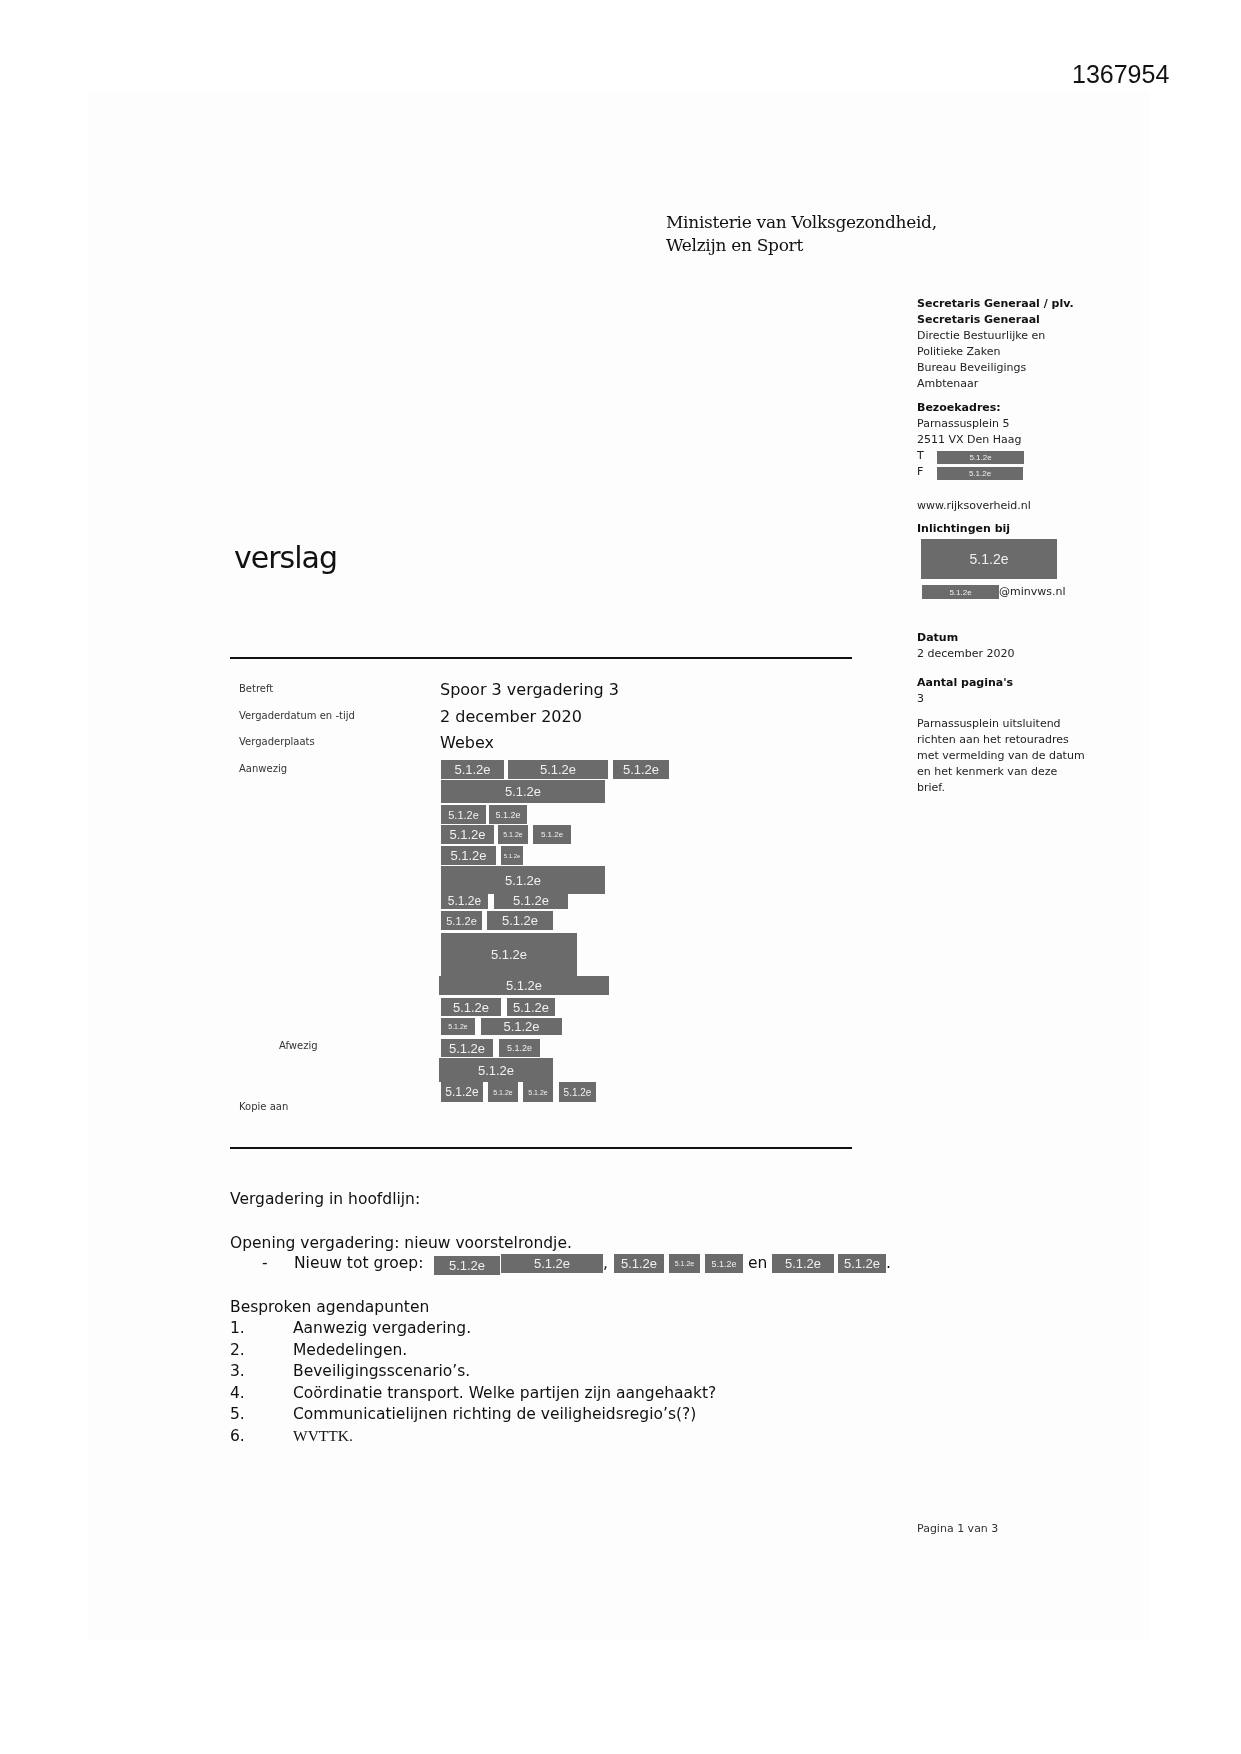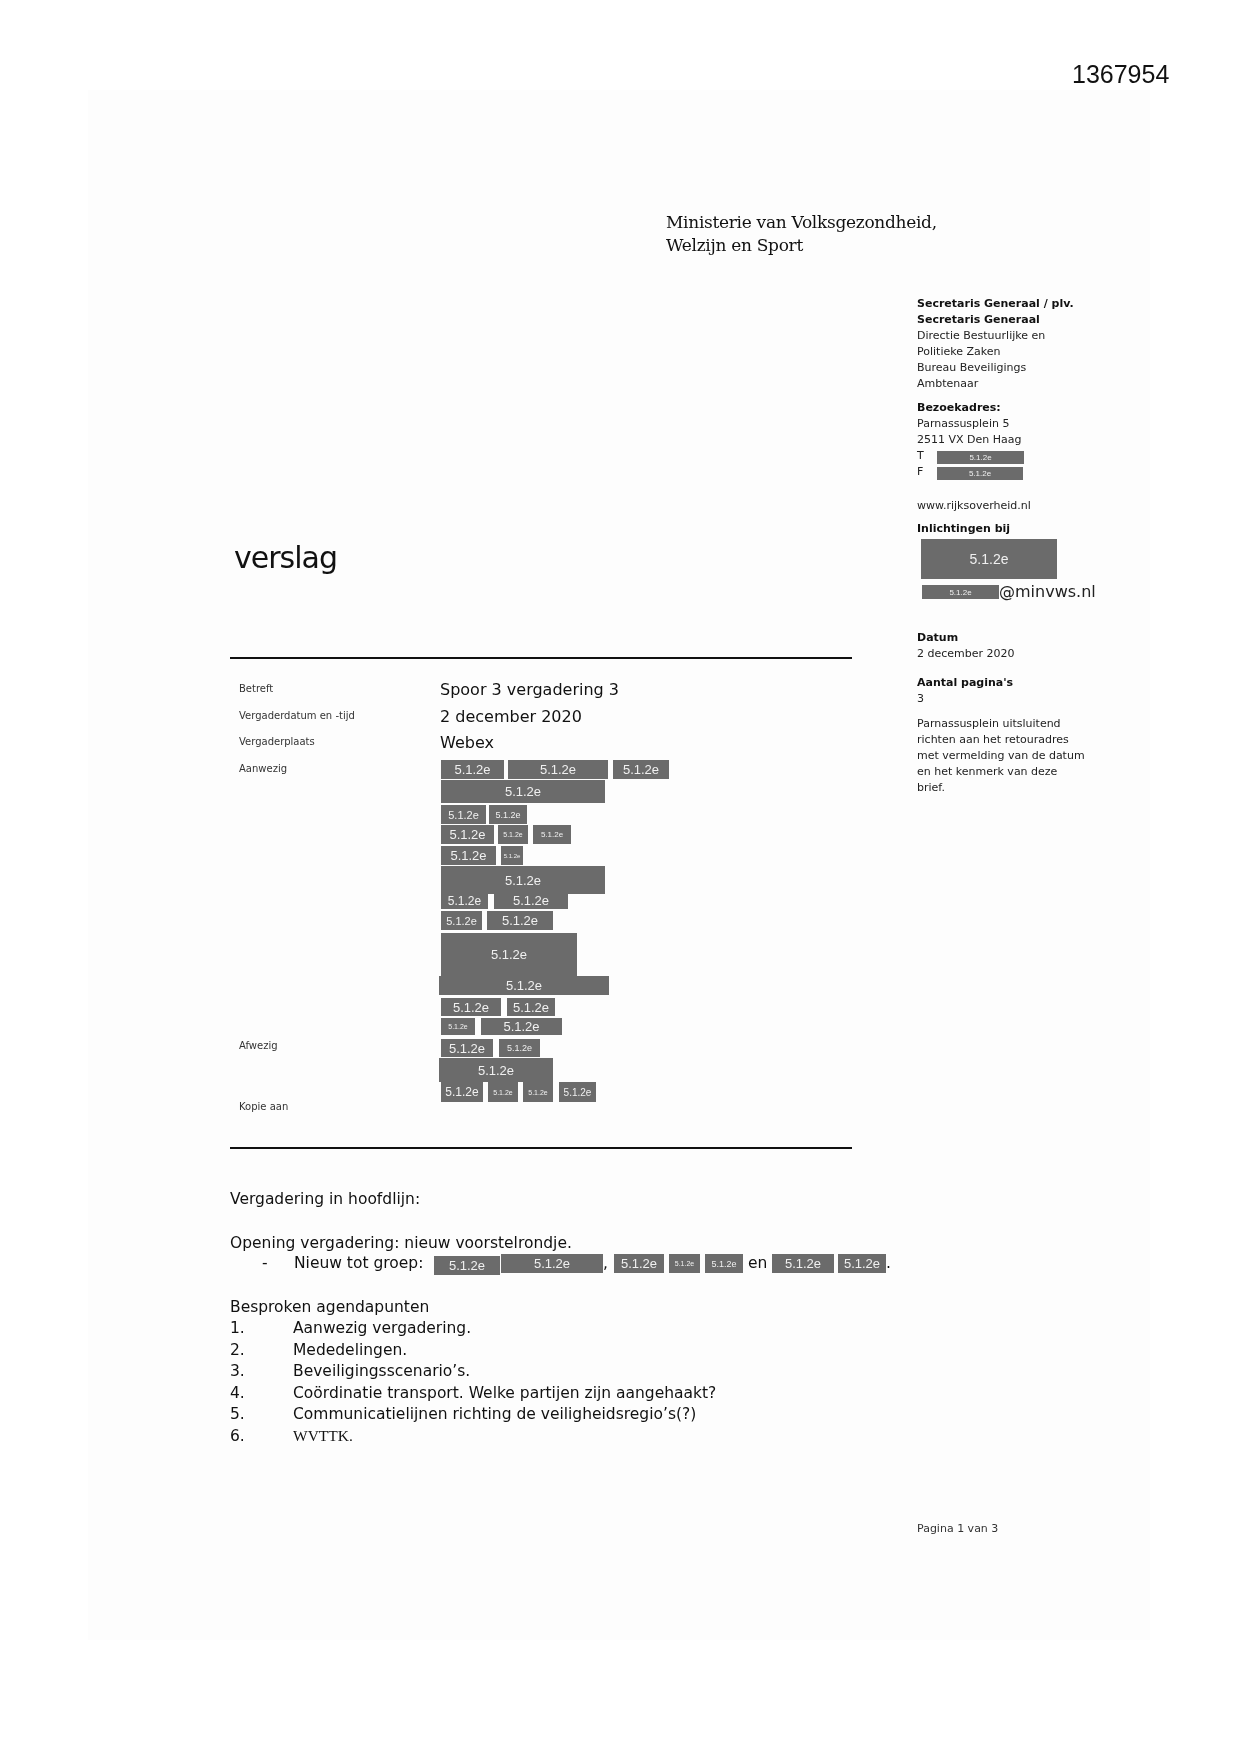--- a/index.html
+++ b/index.html
@@ -64,21 +64,21 @@
   <div>T</div>
   <div>F</div>
 </div>
 <div class="redact" style="left:937px;top:451px;width:87px;height:13px;font-size:8px;">5.1.2e</div>
 <div class="redact" style="left:937px;top:467px;width:86px;height:13px;font-size:8px;">5.1.2e</div>
 
 <div class="abs side" style="top:498px;">www.rijksoverheid.nl</div>
 <div class="abs side" style="top:521px;"><b>Inlichtingen bij</b></div>
 <div class="redact" style="left:921px;top:539px;width:136px;height:40px;font-size:14px;">5.1.2e</div>
 <div class="redact" style="left:922px;top:585px;width:77px;height:14px;font-size:8px;">5.1.2e</div>
-<div class="abs side" style="left:999px;top:584px;font-size:16px;text-align:right;">@minvws.nl</div>
+<div class="abs side" style="left:999px;top:584px;font-size:11px;text-align:right;">@minvws.nl</div>
 
 <div class="abs side" style="top:630px;">
   <div><b>Datum</b></div>
   <div>2 december 2020</div>
 </div>
 <div class="abs side" style="top:675px;">
   <div><b>Aantal pagina's</b></div>
   <div>3</div>
 </div>
 <div class="abs side italic" style="top:716px;">
@@ -92,21 +92,21 @@
 <div class="rule" style="top:657px;"></div>
 <div class="rule" style="top:1147px;"></div>
 
 <div class="abs meta-label" style="top:683px;">Betreft</div>
 <div class="abs meta-value" style="top:680px;">Spoor 3 vergadering 3</div>
 <div class="abs meta-label" style="top:710px;">Vergaderdatum en -tijd</div>
 <div class="abs meta-value" style="top:707px;">2 december 2020</div>
 <div class="abs meta-label" style="top:736px;">Vergaderplaats</div>
 <div class="abs meta-value" style="top:733px;">Webex</div>
 <div class="abs meta-label" style="top:763px;">Aanwezig</div>
-<div class="abs meta-label" style="top:1040px;">Afwezig</div>
+<div class="abs meta-label" style="top:1040px;margin-left:40px;">Afwezig</div>
 <div class="abs meta-label" style="top:1101px;">Kopie aan</div>
 
 <div>
   <div class="redact" style="left:441px;top:760px;width:63px;height:19px;font-size:13px;">5.1.2e</div>
   <div class="redact" style="left:508px;top:760px;width:100px;height:19px;font-size:13px;">5.1.2e</div>
   <div class="redact" style="left:613px;top:760px;width:56px;height:19px;font-size:13px;">5.1.2e</div>
   <div class="redact" style="left:441px;top:780px;width:164px;height:23px;font-size:13px;">5.1.2e</div>
   <div class="redact" style="left:441px;top:805px;width:45px;height:19px;font-size:11px;">5.1.2e</div>
   <div class="redact" style="left:489px;top:805px;width:38px;height:19px;font-size:9px;">5.1.2e</div>
   <div class="redact" style="left:441px;top:825px;width:53px;height:19px;font-size:13px;">5.1.2e</div>

